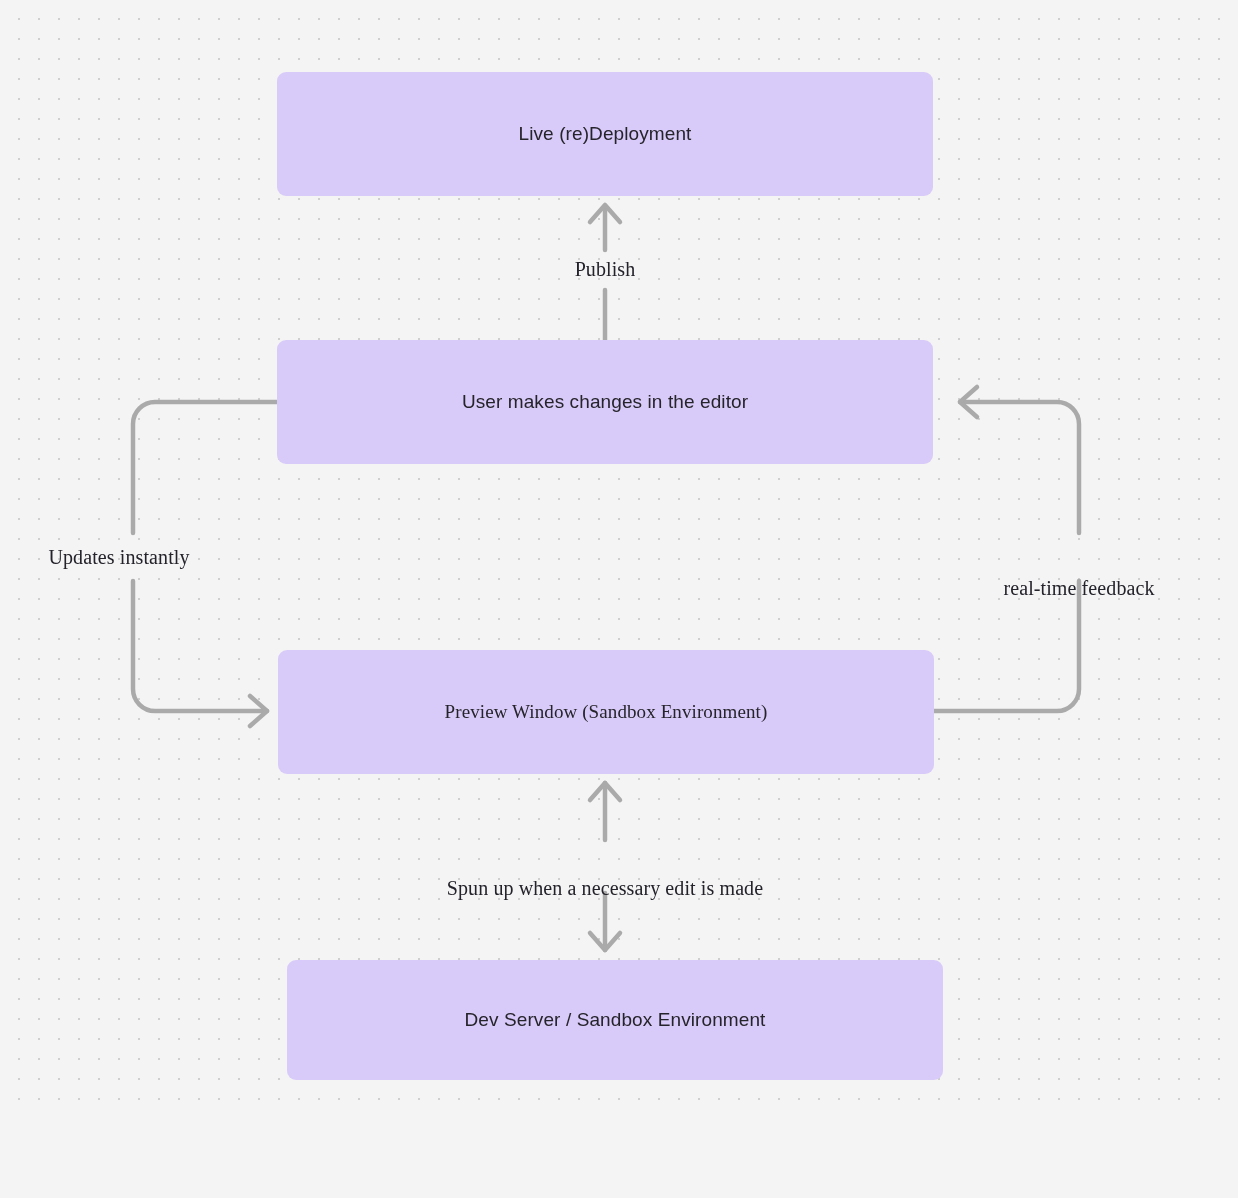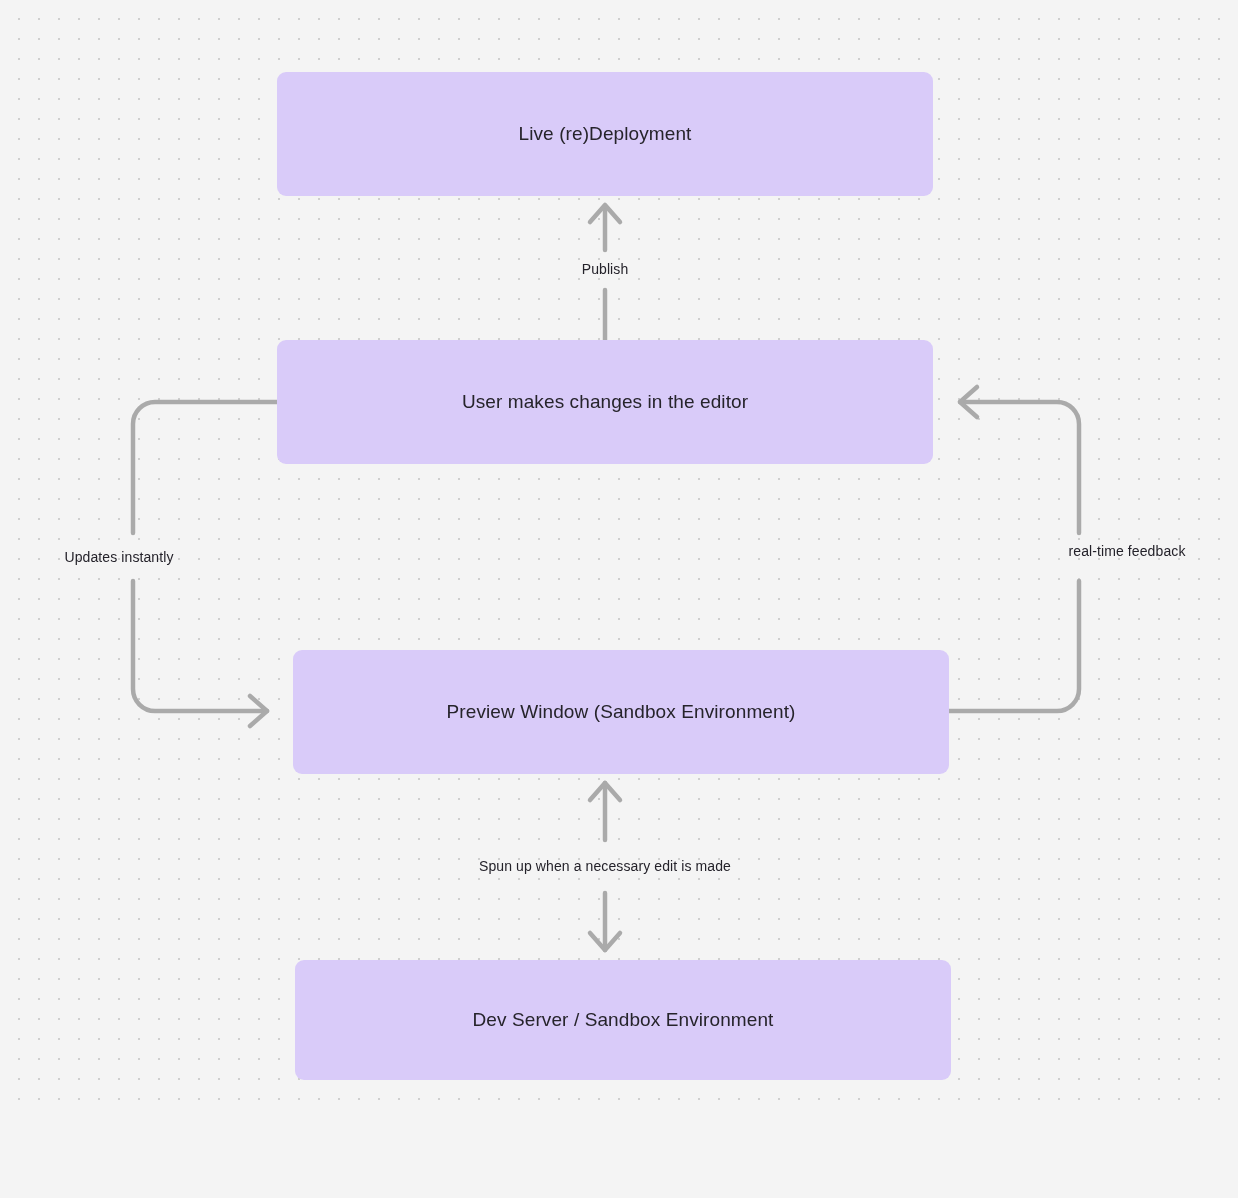--- a/index.html
+++ b/index.html
@@ -38,26 +38,27 @@
   }
   .node-label {
     font-size: 19px;
     line-height: 1.25;
     color: #26242b;
     letter-spacing: 0.1px;
     white-space: nowrap;
   }
   .edge-label {
     position: absolute;
-    font-size: 14px;
+    font-size: 20px;
     color: #24222a;
     white-space: nowrap;
     transform: translate(-50%, -50%);
     letter-spacing: 0.1px;
     background: transparent;
+    font-family: Liberation Serif, serif;
   }
 </style>
 </head>
 <body>
 
 <div id="canvas">
 
   <svg class="edge-layer" viewBox="0 0 1238 1198" width="1238" height="1198">
     <g fill="none" stroke="#aaaaaa" stroke-width="4.5" stroke-linecap="round" stroke-linejoin="round">
 
@@ -89,29 +90,29 @@
   </svg>
 
   <div class="node" style="left:277px; top:72px; width:656px; height:124px; background:#d9cbf9;">
     <span class="node-label">Live (re)Deployment</span>
   </div>
 
   <div class="node" style="left:277px; top:340px; width:656px; height:124px; background:#d9cbf9;align-items:center;">
     <span class="node-label">User makes changes in the editor</span>
   </div>
 
-  <div class="node" style="left:293px; top:650px; width:656px; height:124px; background:#d9cbf9;">
+  <div class="node" style="left:278px; top:650px; width:656px; height:124px; background:#d9cbf9;font-family:Liberation Serif, serif;">
     <span class="node-label">Preview Window (Sandbox Environment)</span>
   </div>
 
-  <div class="node" style="left:295px; top:960px; width:656px; height:120px; background:#d9cbf9;">
+  <div class="node" style="left:287px; top:960px; width:656px; height:120px; background:#d9cbf9;">
     <span class="node-label">Dev Server / Sandbox Environment</span>
   </div>
 
   <div class="edge-label" style="left:605px; top:269px;">Publish</div>
 
   <div class="edge-label" style="left:119px; top:557px;">Updates instantly</div>
 
-  <div class="edge-label" style="left:1079px; top:551px;margin-left:48px;">real-time feedback</div>
+  <div class="edge-label" style="left:1079px; top:588px;">real-time feedback</div>
 
-  <div class="edge-label" style="left:605px; top:866px;">Spun up when a necessary edit is made</div>
+  <div class="edge-label" style="left:605px; top:888px;">Spun up when a necessary edit is made</div>
 
 </div>
 
 </body></html>

